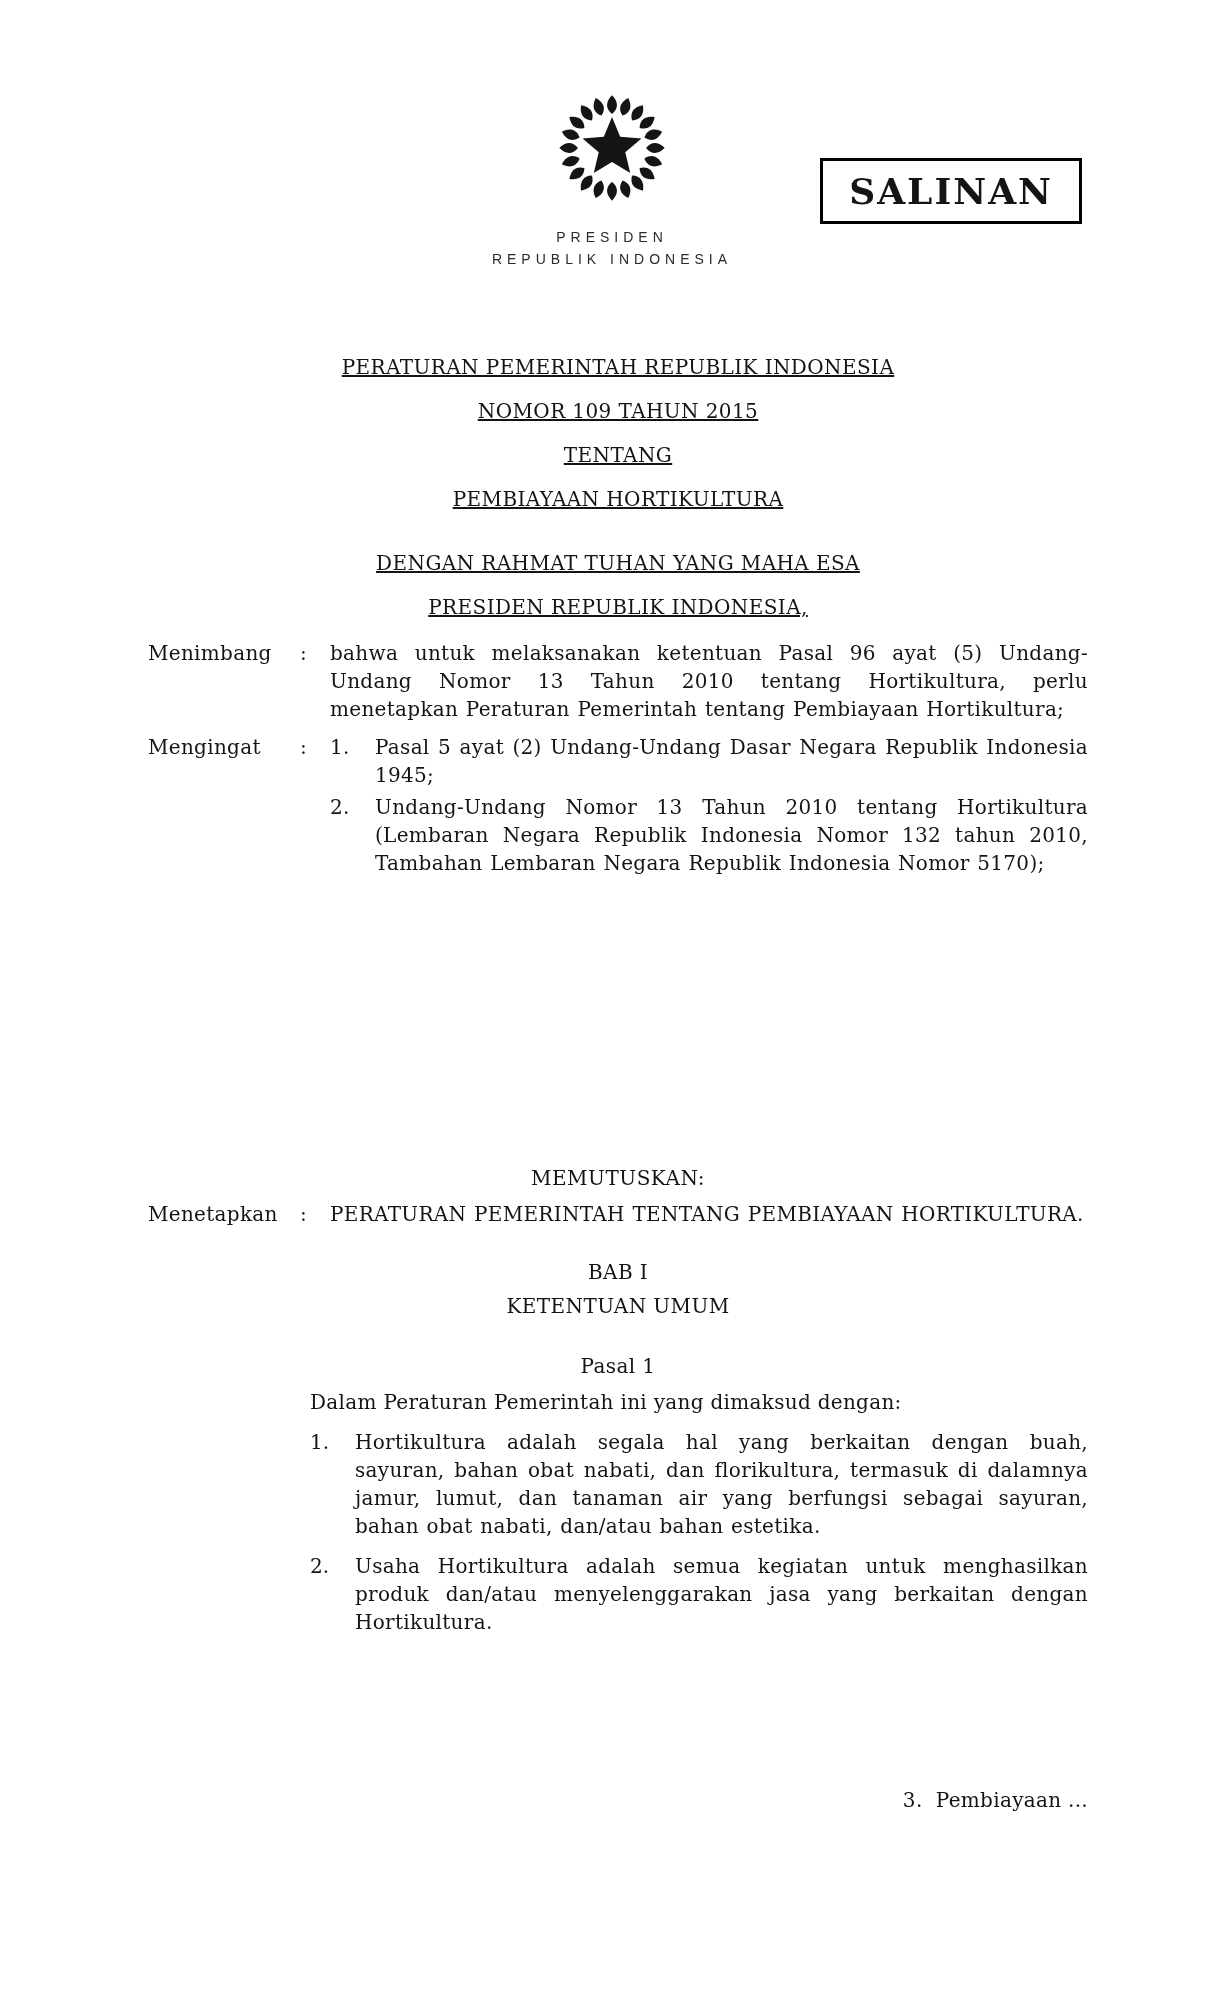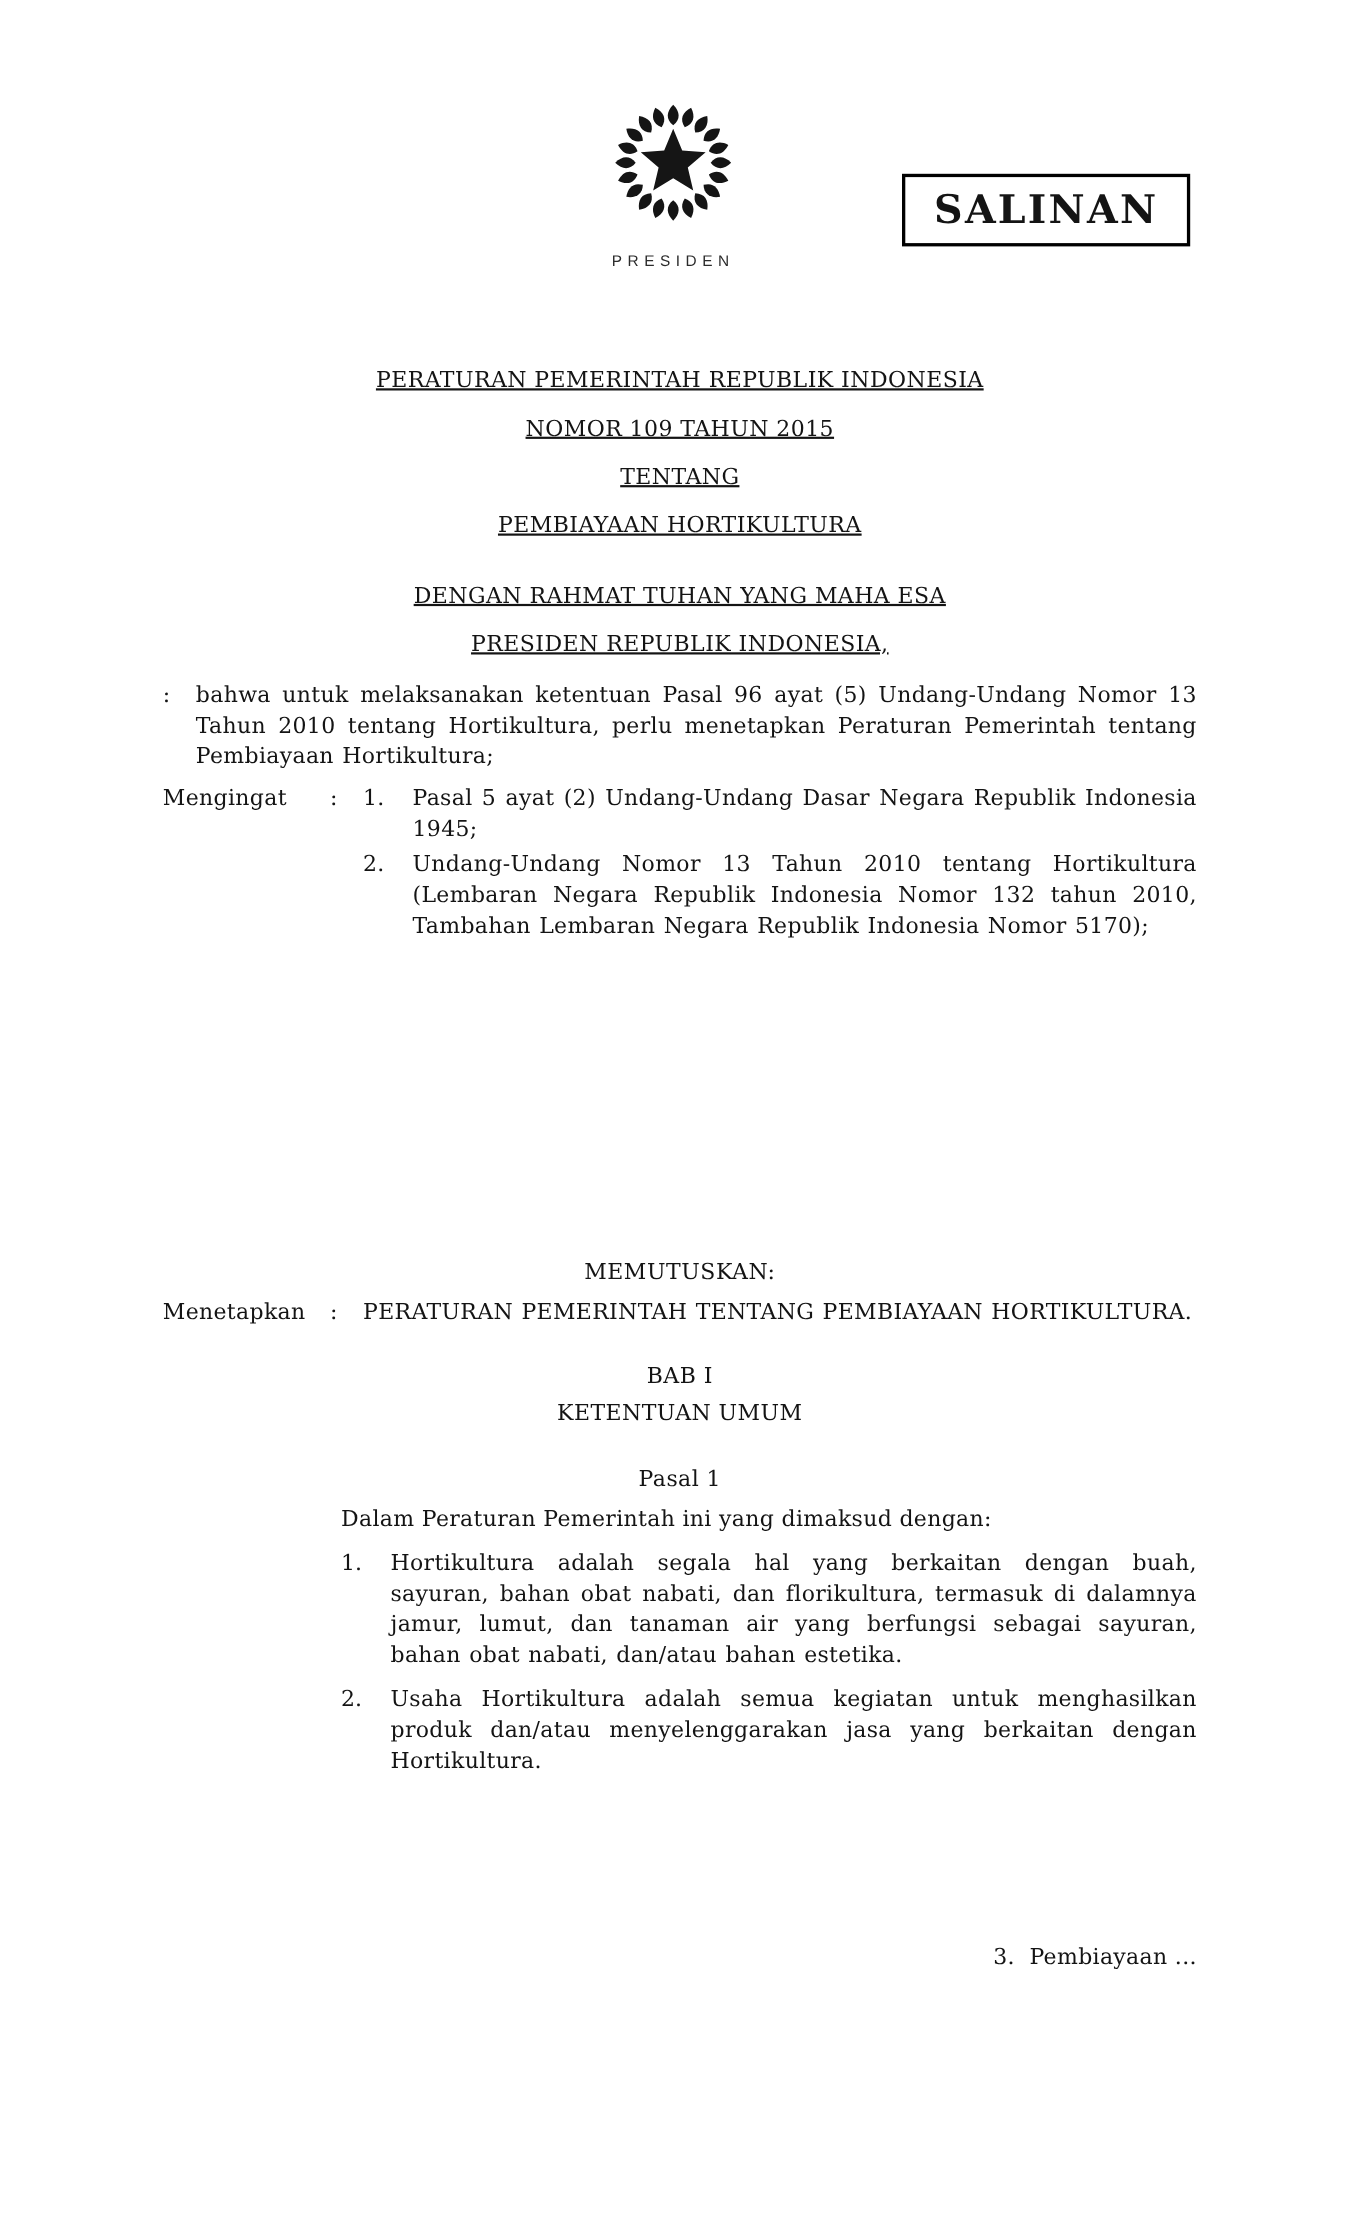--- a/index.html
+++ b/index.html
@@ -112,35 +112,37 @@
           <use href="#leaf" transform="rotate(270 80 80)"></use>
           <use href="#leaf" transform="rotate(288 80 80)"></use>
           <use href="#leaf" transform="rotate(306 80 80)"></use>
           <use href="#leaf" transform="rotate(324 80 80)"></use>
           <use href="#leaf" transform="rotate(342 80 80)"></use>
           <polygon points="80,40 90.58,65.44 118.04,67.64 97.12,85.56 103.51,112.36 80,98 56.49,112.36 62.88,85.56 41.96,67.64 69.42,65.44"></polygon>
         </g>
       </svg>
     </div>
     <div class="lh-line first">PRESIDEN</div>
+    <div class="lh-line second">REPUBLIK INDONESIA</div>
   </header>
 
   <main class="content">
 
     <section class="title-block">
       <p class="h-line">PERATURAN PEMERINTAH REPUBLIK INDONESIA</p>
       <p class="h-line">NOMOR 109 TAHUN 2015</p>
       <p class="h-line">TENTANG</p>
       <p class="h-line">PEMBIAYAAN HORTIKULTURA</p>
       <p class="h-line invocation">DENGAN RAHMAT TUHAN YANG MAHA ESA</p>
       <p class="h-line">PRESIDEN REPUBLIK INDONESIA,</p>
     </section>
 
     <section>
       <div class="kv-row">
+        <div class="kv-label">Menimbang</div>
         <div class="kv-colon">:</div>
         <div class="kv-text">bahwa untuk melaksanakan ketentuan Pasal 96 ayat (5) Undang-Undang Nomor 13 Tahun 2010 tentang Hortikultura, perlu menetapkan Peraturan Pemerintah tentang Pembiayaan Hortikultura;</div>
       </div>
 
       <div class="kv-row">
         <div class="kv-label">Mengingat</div>
         <div class="kv-colon">:</div>
         <div class="kv-text">
           <div class="num-item">
             <div class="num">1.</div>

